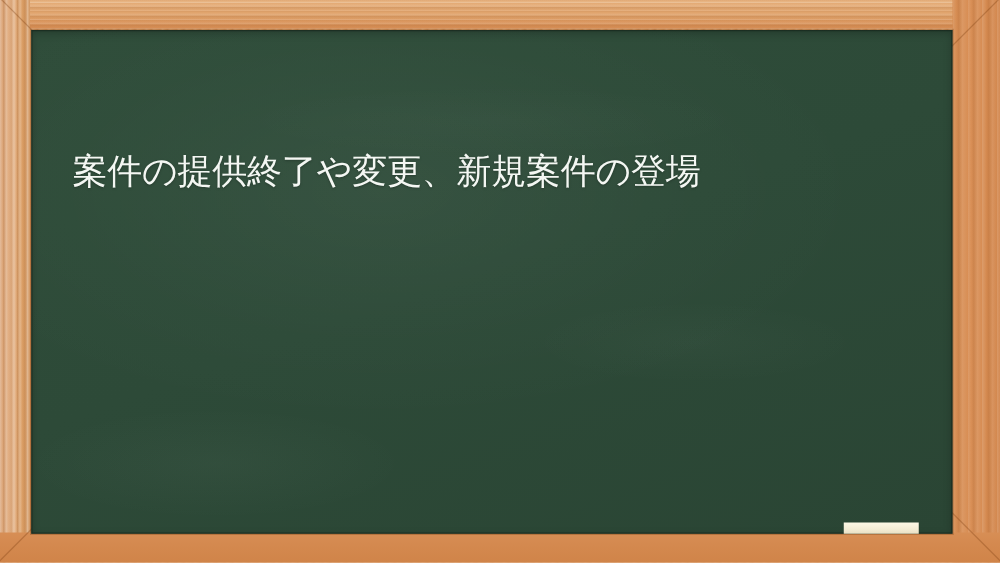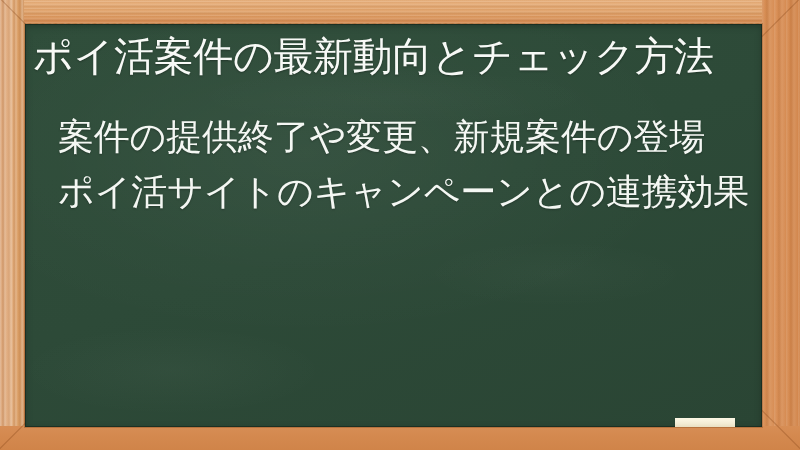--- a/index.html
+++ b/index.html
@@ -170,21 +170,21 @@
     text-shadow: 0 1px 2px rgba(0,0,0,0.30);
   }
 
   .bullets {
     position: absolute;
     left: 33px;
     top: 85px;
     width: 680px;
   }
   .bullet {
-    font-size: 36px;
+    font-size: 28px;
     line-height: 55px;
     height: 55px;
     color: #f4f7f3;
     white-space: nowrap;
     letter-spacing: -0.2px;
     text-shadow: 0 1px 2px rgba(0,0,0,0.26);
   }
 
   
   .chalk-stick {
@@ -209,25 +209,23 @@
   <div class="rail-bottom"></div>
 
   <div class="miter tl"></div>
   <div class="miter tr"></div>
   <div class="miter bl"></div>
   <div class="miter br"></div>
 
   <div class="board">
     <div class="content">
 
-      <div class="title">ポイ活案件の最新動向とチェック方法</div>
 
       <div class="bullets">
         <div class="bullet">案件の提供終了や変更、新規案件の登場</div>
-        <div class="bullet">ポイ活サイトのキャンペーンとの連携効果</div>
       </div>
 
       <div class="chalk-stick"></div>
 
     </div>
   </div>
 
 </div>
 
 </body></html>

